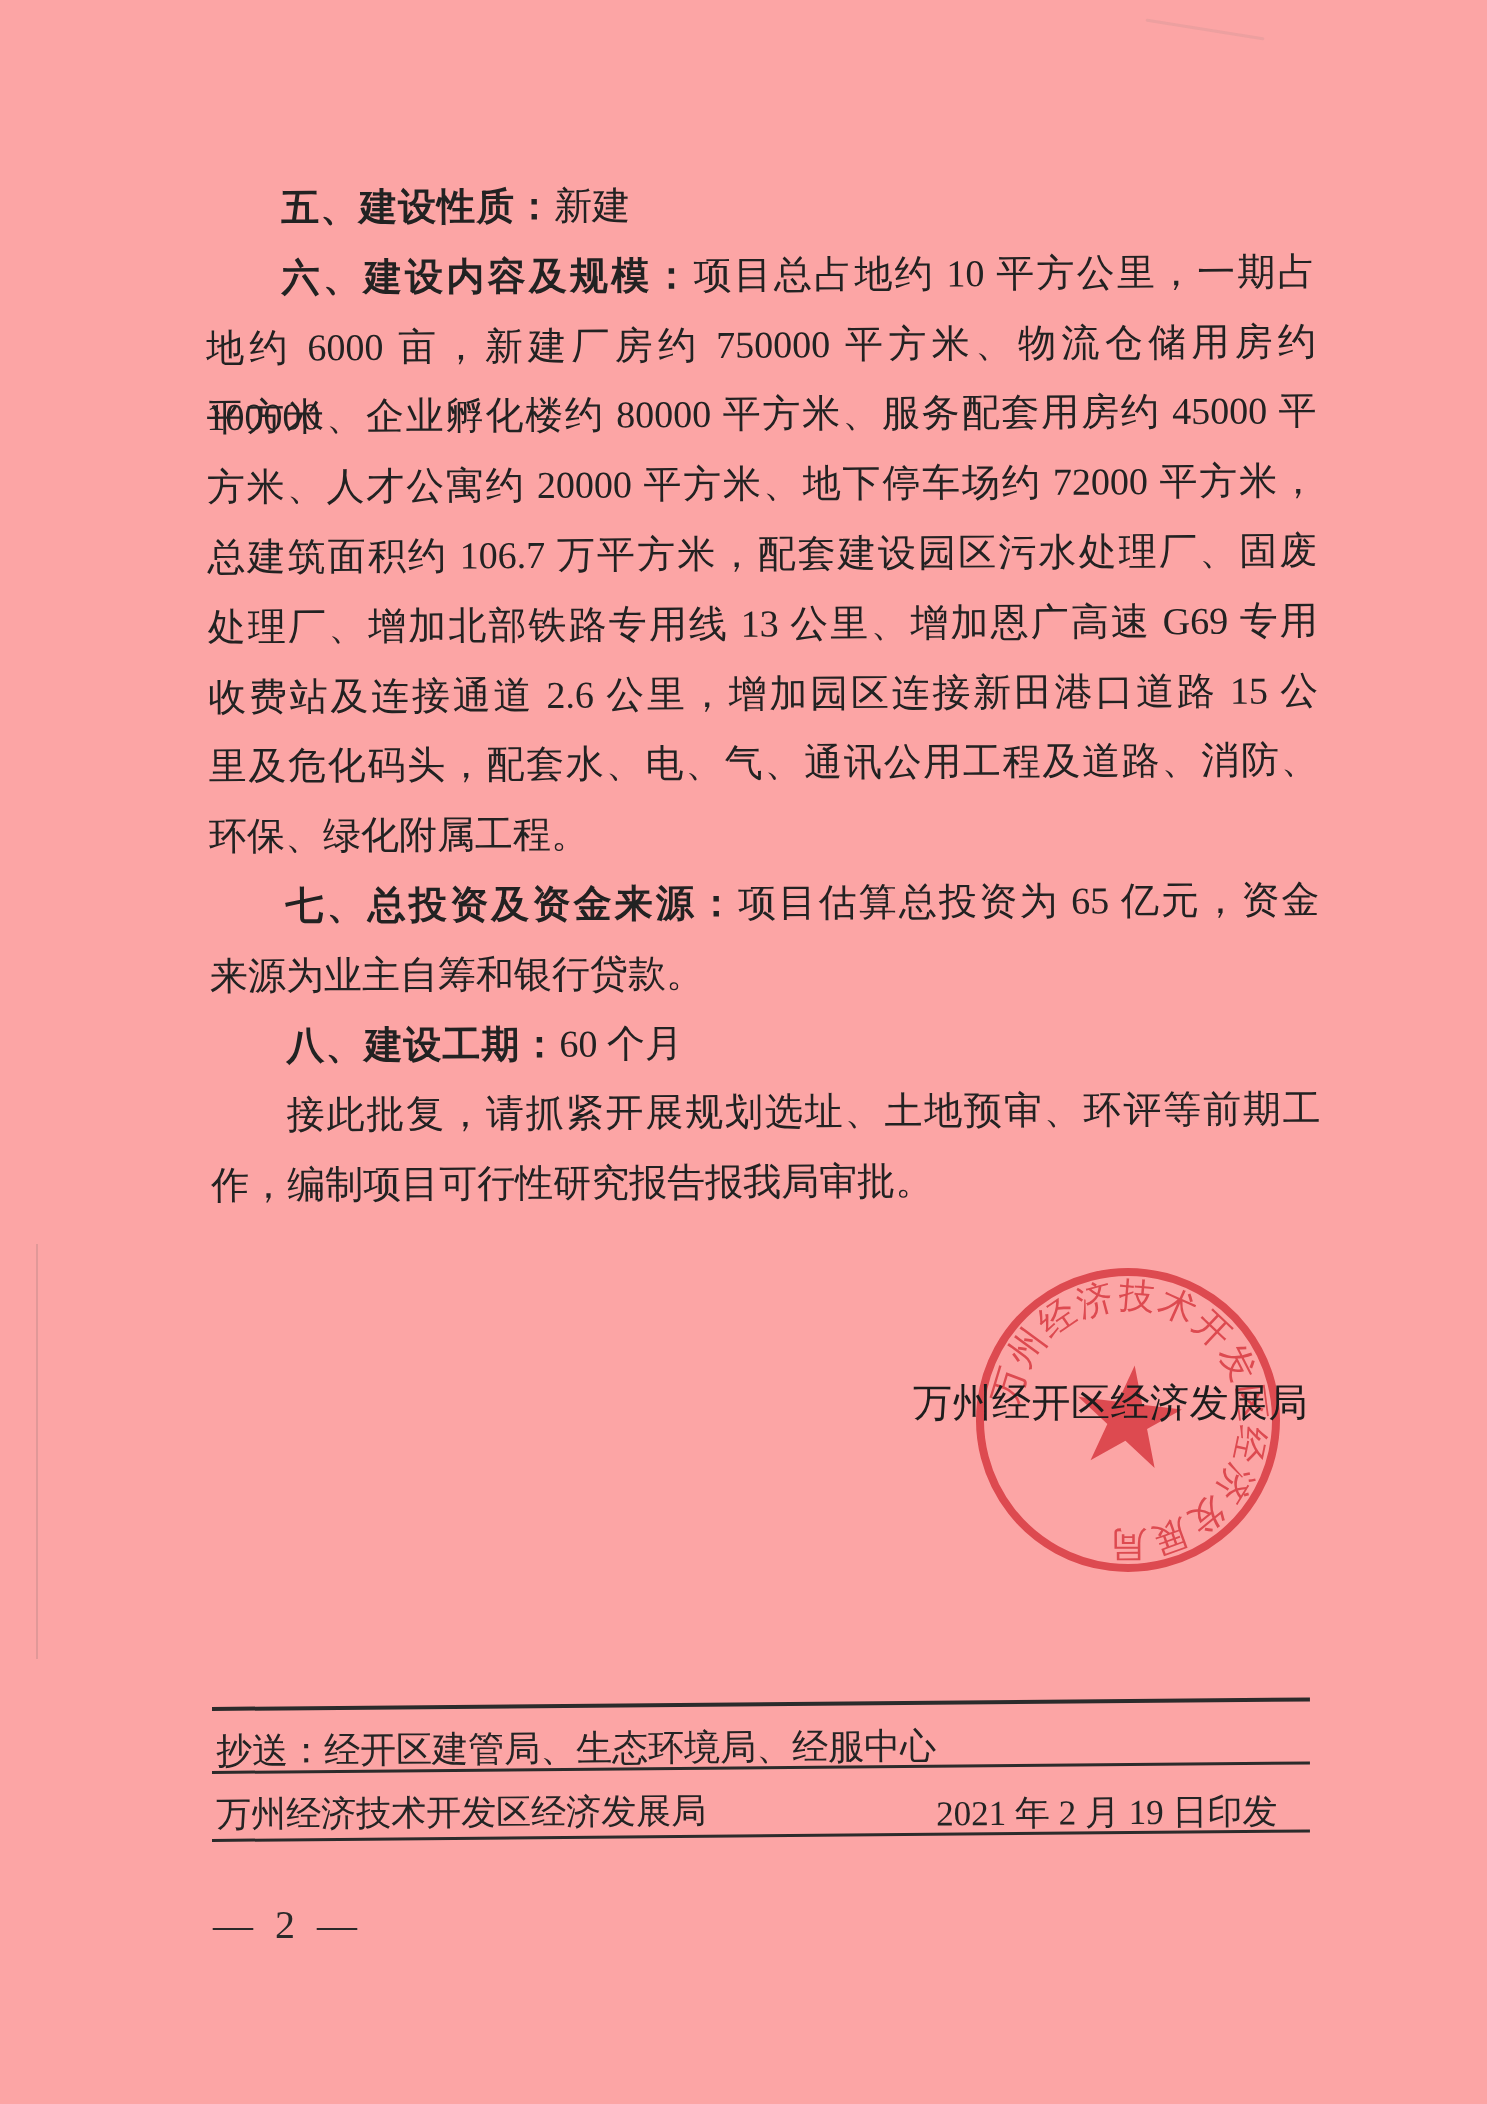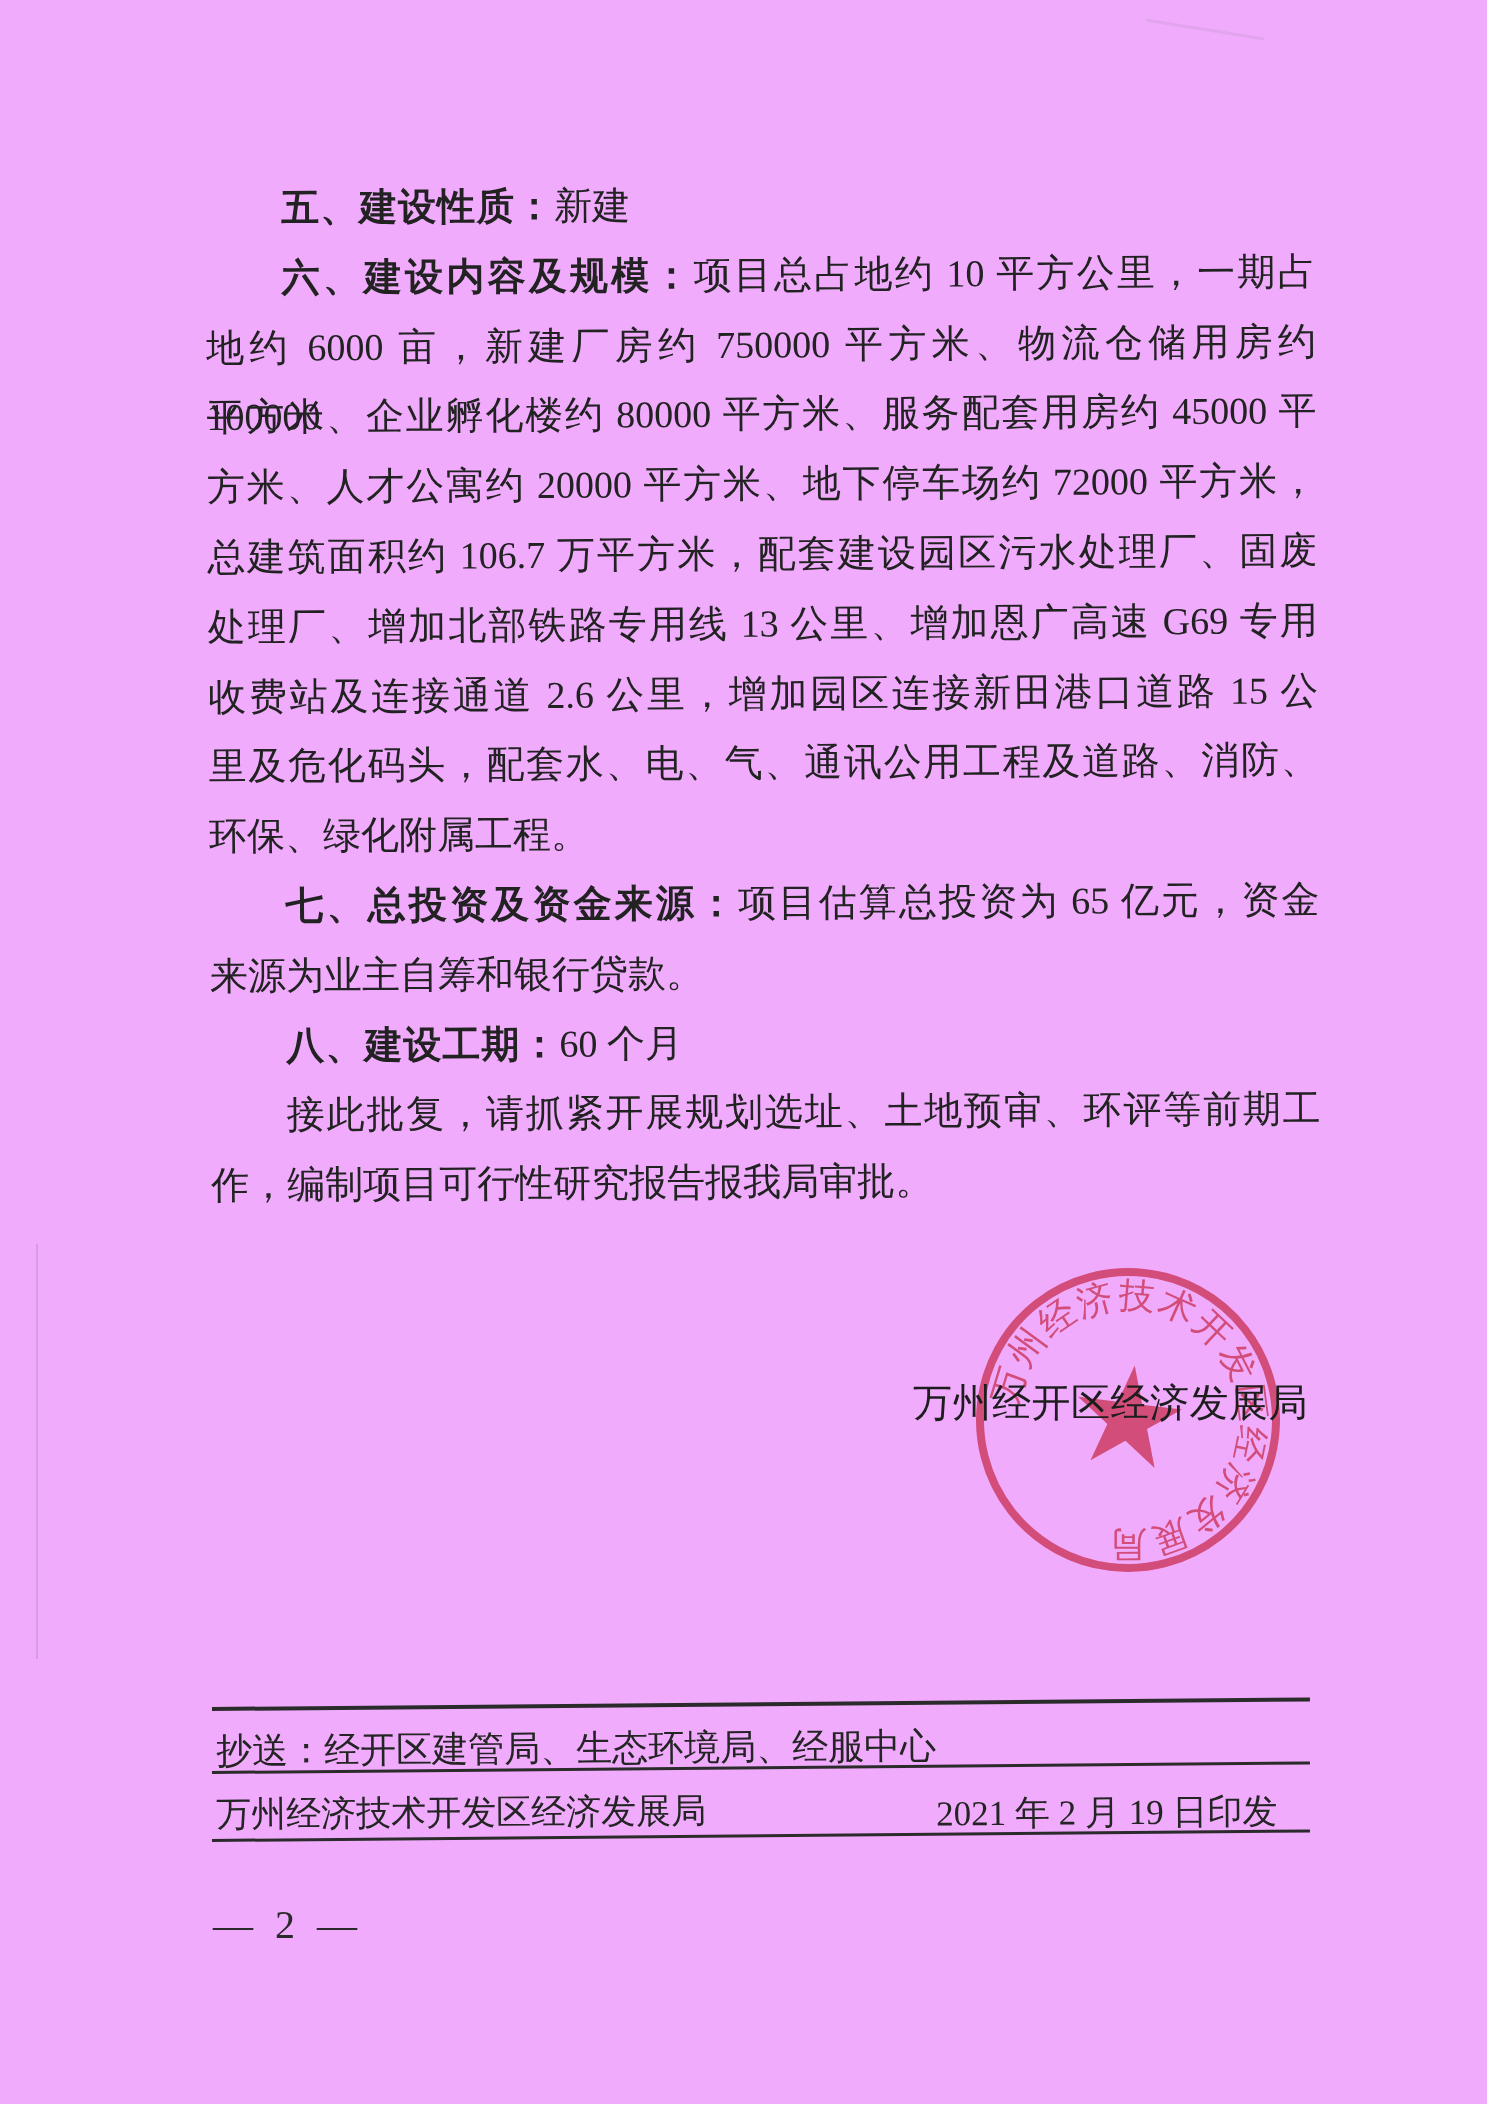--- a/index.html
+++ b/index.html
@@ -3,21 +3,21 @@
 <meta charset="utf-8">
 <style>
   html,body{margin:0;padding:0;}
   body{
     width:1487px;height:2104px;
     background:#e9e9e9;
     font-family:"Liberation Serif","DejaVu Serif",serif;
   }
   .page{
     position:relative;width:1487px;height:2104px;
-    background:#f0abfc;color:#1f1f1f;overflow:hidden;
+    background:#fca5a5;color:#1f1f1f;overflow:hidden;
   }
   
   .doc-lines{
     position:absolute;left:205px;top:174px;width:1110px;
     font-size:38px;color:#222;
     transform:rotate(-0.35deg);transform-origin:0 0;
   }
   .line{height:69.8px;line-height:69.8px;white-space:nowrap;text-align:left;}
   .line.j{white-space:normal;text-align:justify;text-align-last:justify;}
   .line.ind{text-indent:76px;}

